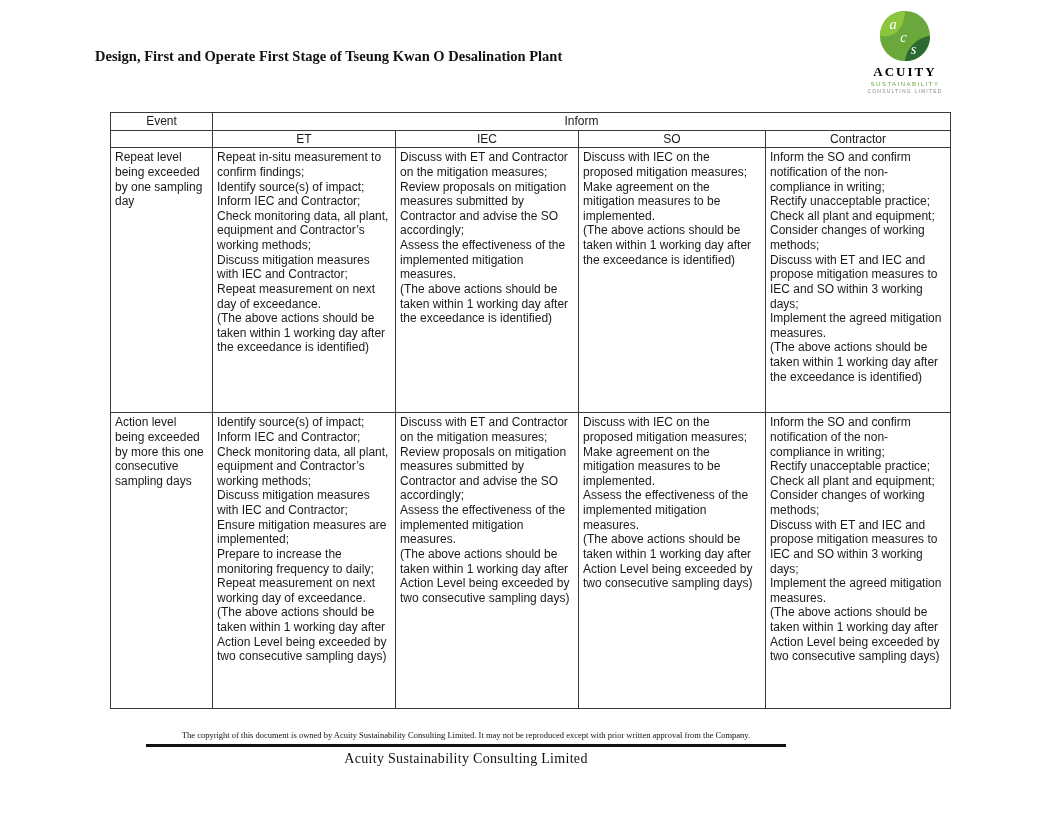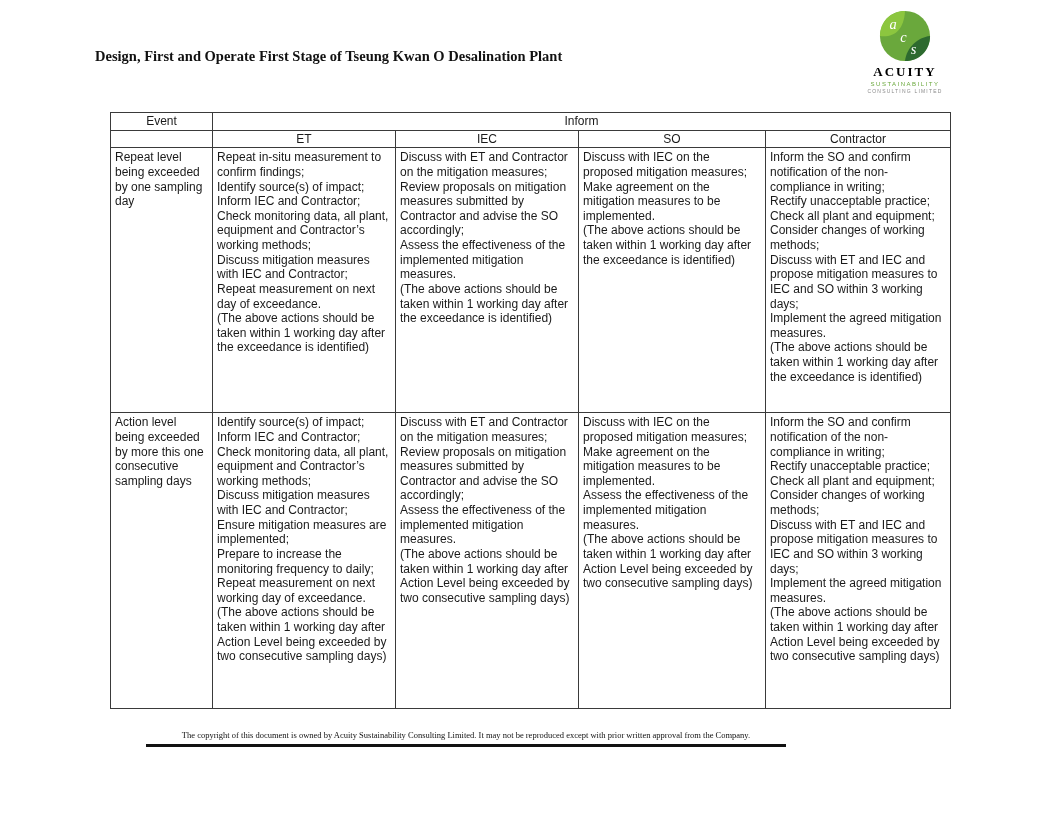--- a/index.html
+++ b/index.html
@@ -153,13 +153,14 @@
 Discuss with ET and IEC and propose mitigation measures to IEC and SO within 3 working days;
 Implement the agreed mitigation measures.
 (The above actions should be taken within 1 working day after Action Level being exceeded by two consecutive sampling days)</td>
     </tr>
   </tbody>
 </table>
 
 <div class="footer">
   <div class="footer-copyright">The copyright of this document is owned by Acuity Sustainability Consulting Limited. It may not be reproduced except with prior written approval from the Company.</div>
   <div class="footer-rule"></div>
+  <div class="footer-company">Acuity Sustainability Consulting Limited</div>
 </div>
 
 </body></html>

